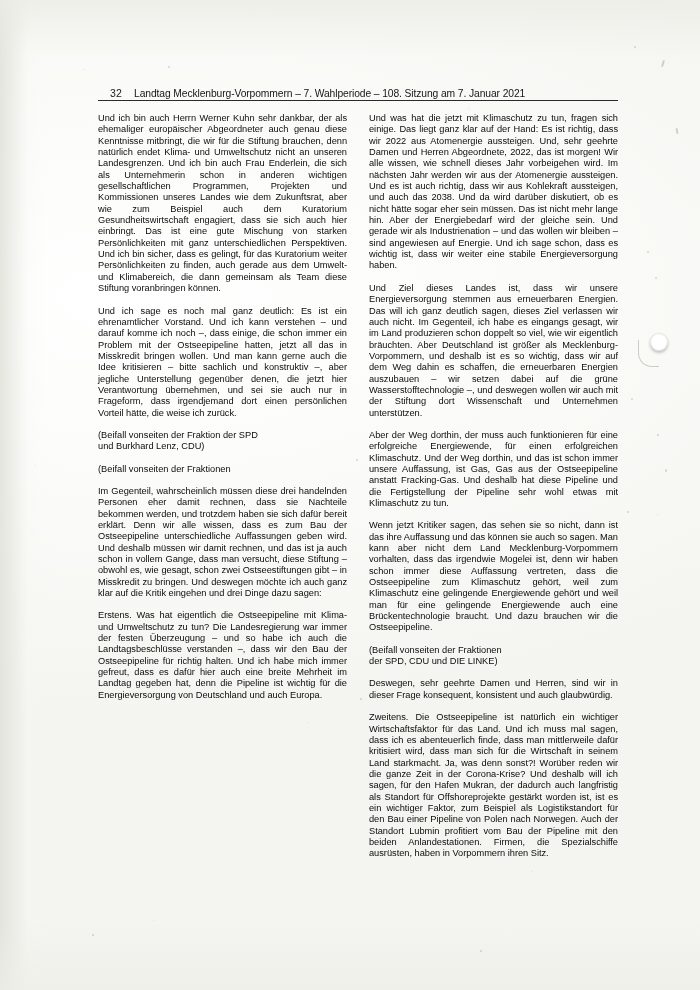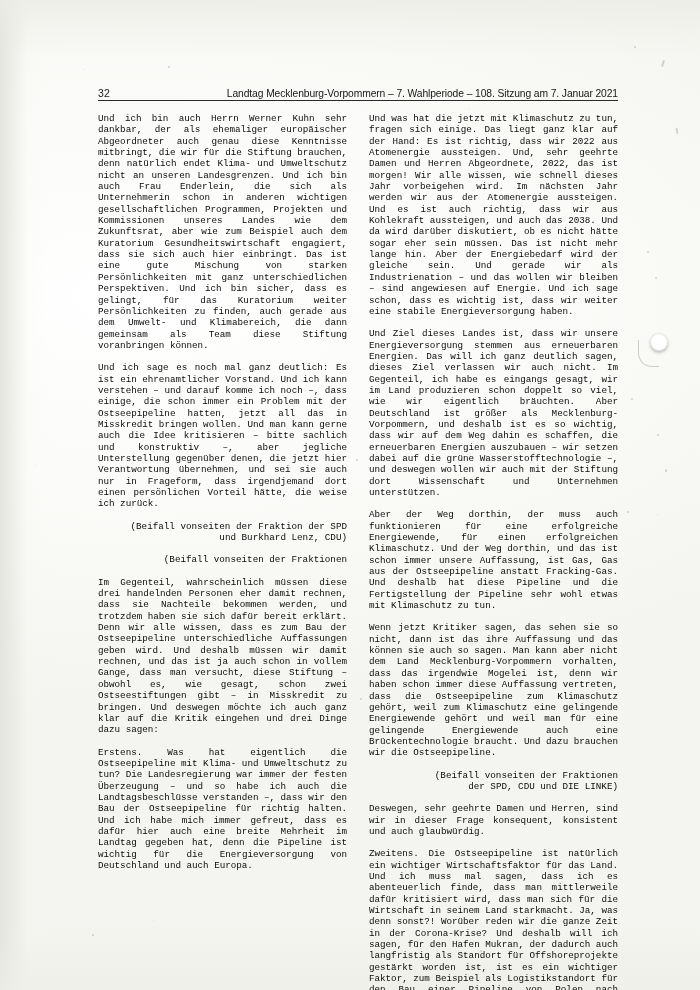--- a/index.html
+++ b/index.html
@@ -99,25 +99,25 @@
     height: 17px;
     display: flex;
     align-items: flex-end;
   }
   .runhead-page {
     font-size: 10.5px;
     color: #1b1b1b;
     letter-spacing: .2px;
     width: 36px;
     flex: 0 0 36px;
-    text-align: left;
+    text-align: center;
   }
   .runhead-title {
     flex: 1 1 auto;
-    text-align: right;
+    text-align: left;
     font-size: 10.3px;
     color: #161616;
     letter-spacing: -0.1px;
     white-space: nowrap;
   }
   .runhead-rule {
     position: absolute;
     left: 98px;
     top: 100px;
     width: 520px;
@@ -148,27 +148,27 @@
     color: #101010;
     hyphens: none;
     letter-spacing: -0.02px;
   }
   p.para:last-child { margin-bottom: 0; margin-top: 7px; }
 
   p.stage {
     margin: 0 0 11px 0;
     font-size: 9.25px;
     line-height: 11.35px;
-    text-align: right;
+    text-align: left;
     color: #101010;
   }
   p.stage .ln { display: block; }
 
   
-  .col { filter: contrast(1.04); font-family: Liberation Mono, monospace; }
+  .col { filter: contrast(1.04); }
 </style>
 </head>
 <body>
 
 <div class="page">
 
   <div class="scan-band"></div>
   <div class="scan-band-top"></div>
   <div class="scan-band-bottom"></div>
   <div class="paper-noise"></div>

